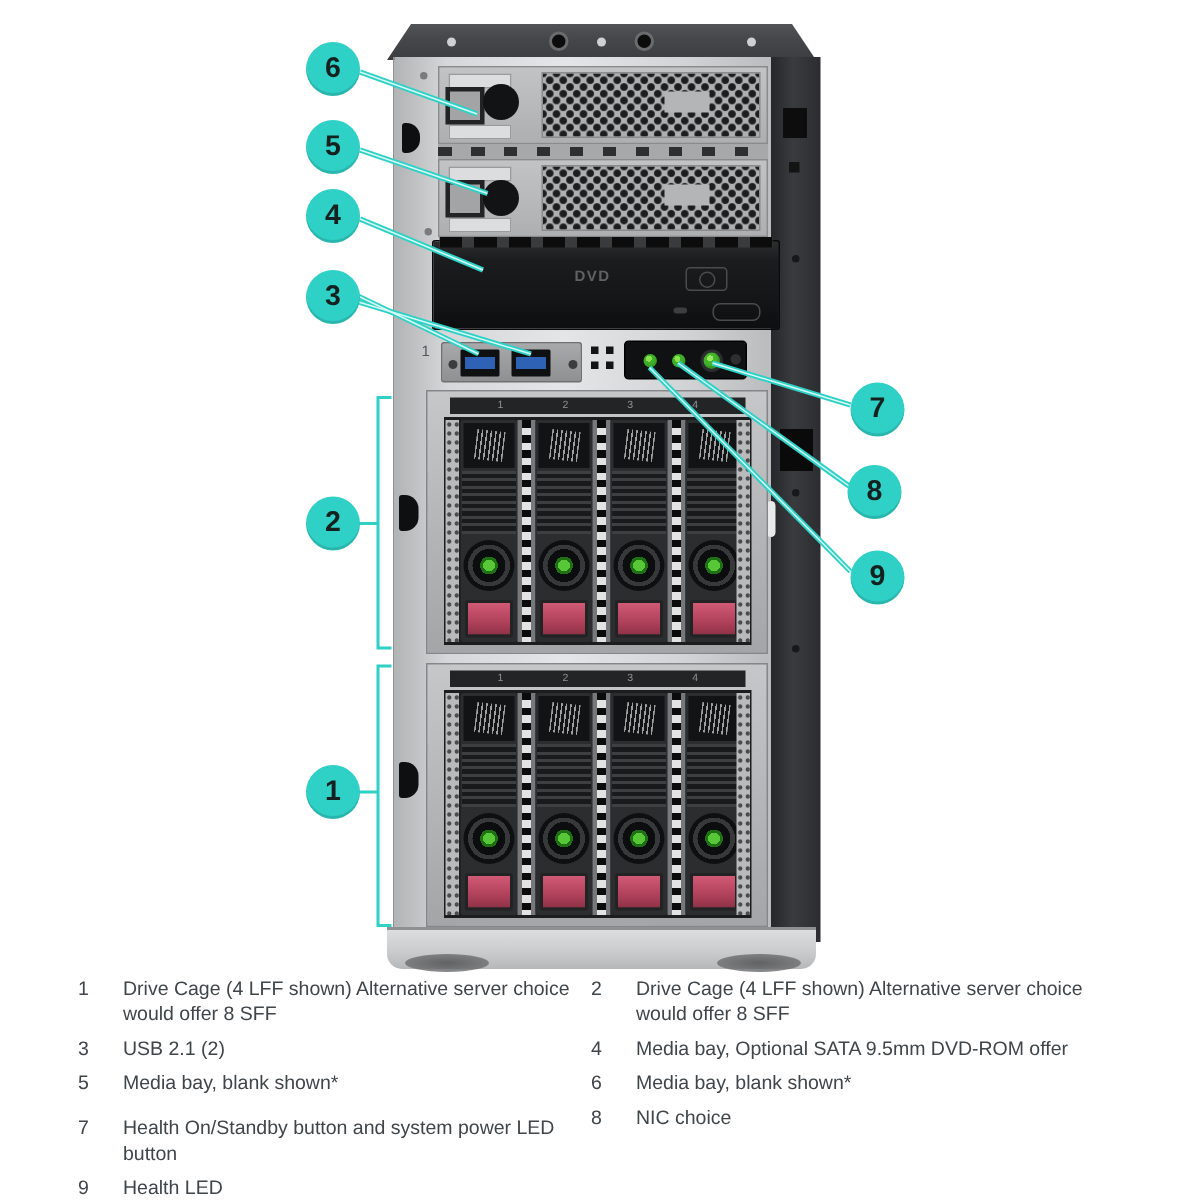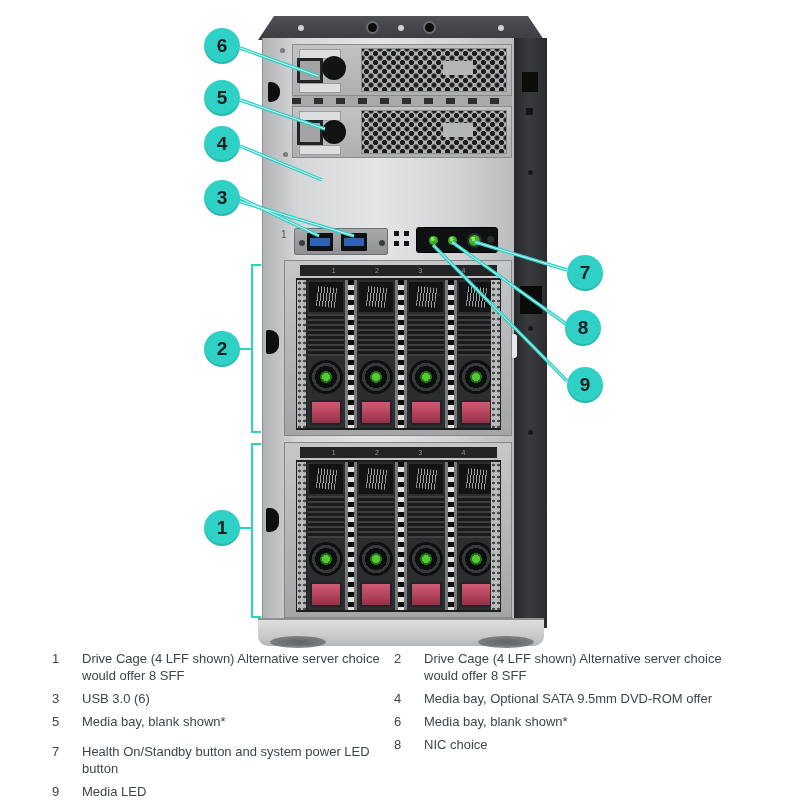--- a/index.html
+++ b/index.html
@@ -154,20 +154,27 @@
 
   <div class="abs blank" style="left:292px;top:106px;">
     <span class="tab" style="top:4px;"></span>
     <span class="tab" style="top:38px;"></span>
     <span class="sq-latch"></span>
     <span class="hole" style="top:13px;"></span>
     <span class="mesh"></span>
     <span class="mesh-gap" style="left:150px;top:16px;width:30px;height:14px;"></span>
   </div>
 
+  <div class="abs dvd">
+    <span class="dvd-notches"></span>
+    <span class="dvd-logo">DVD</span>
+    <span class="cd-logo"></span>
+    <span class="dvd-led"></span>
+    <span class="eject"></span>
+  </div>
 
   <div class="abs print-mark">1</div>
   <div class="abs usb-module">
     <span class="abs screw" style="left:4px;top:11px;width:6px;height:6px;background:#3c3d3f;"></span>
     <span class="abs screw" style="left:84px;top:11px;width:6px;height:6px;background:#3c3d3f;"></span>
     <span class="usb-port" style="left:12px;"></span>
     <span class="usb-port" style="left:46px;"></span>
   </div>
   <div class="abs dotgrid" style="left:394px;top:231px;"></div>
   <div class="abs dotgrid" style="left:404px;top:231px;"></div>
@@ -303,33 +310,33 @@
   <div class="abs callout" style="left:567px;top:367px;">9</div>
 
   <div class="abs legend">
     <div class="col-left">
       <div class="lrow">
         <span class="lnum">1</span>
         <span class="ltext">Drive Cage (4 LFF shown) Alternative server choice would offer 8 SFF</span>
       </div>
       <div class="lrow">
         <span class="lnum">3</span>
-        <span class="ltext">USB 3.0 (6)</span>
+        <span class="ltext">USB 2.1 (2)</span>
       </div>
       <div class="lrow gap">
         <span class="lnum">5</span>
         <span class="ltext">Media bay, blank shown*</span>
       </div>
       <div class="lrow">
         <span class="lnum">7</span>
         <span class="ltext">Health On/Standby button and system power LED button</span>
       </div>
       <div class="lrow">
         <span class="lnum">9</span>
-        <span class="ltext">Media LED</span>
+        <span class="ltext">Health LED</span>
       </div>
     </div>
     <div class="col-right">
       <div class="lrow">
         <span class="lnum">2</span>
         <span class="ltext">Drive Cage (4 LFF shown) Alternative server choice would offer 8 SFF</span>
       </div>
       <div class="lrow">
         <span class="lnum">4</span>
         <span class="ltext">Media bay, Optional SATA 9.5mm DVD-ROM offer</span>

